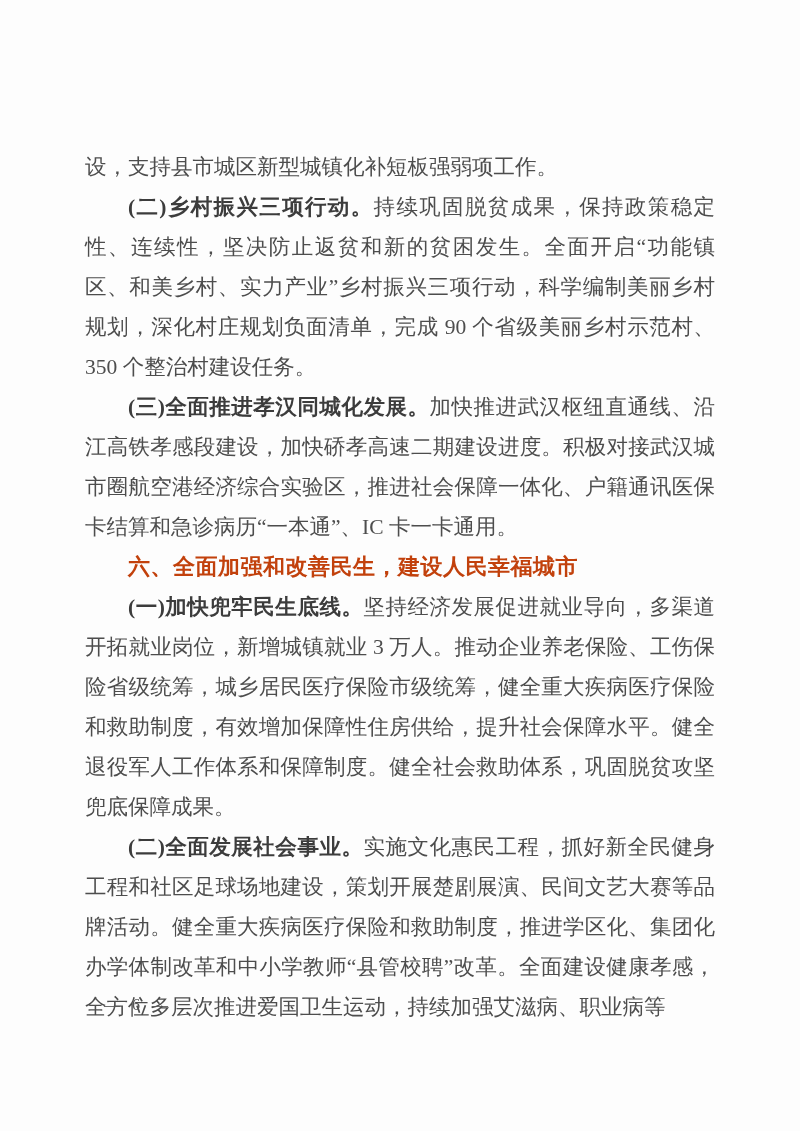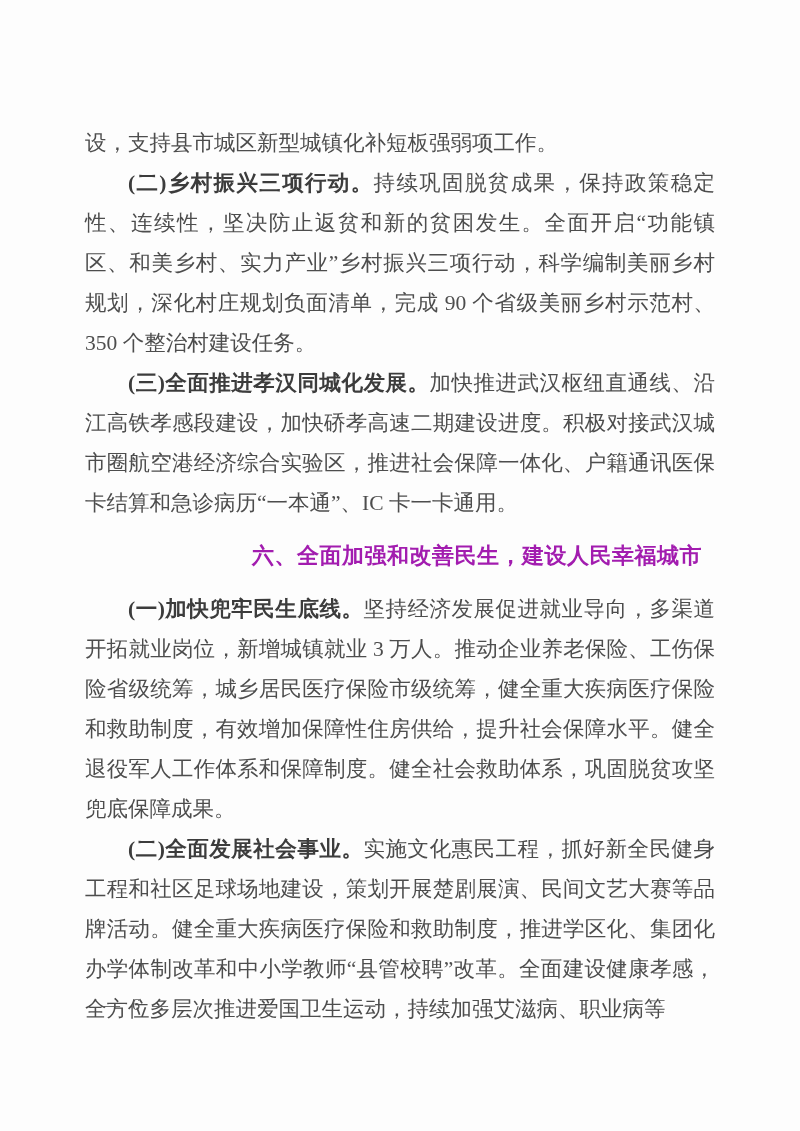--- a/index.html
+++ b/index.html
@@ -26,36 +26,37 @@
     text-align: justify;
     letter-spacing: 0;
   }
   p.para {
     margin: 0;
     padding: 0;
     text-indent: 43px;
   }
   p.para.no-indent {
     text-indent: 0;
+    margin-top: 24px;
   }
   .lead {
     font-weight: bold;
     color: #3c3c3c;
   }
   .heading {
-    margin: 13px;
+    margin: 0;
     padding: 0;
     text-indent: 43px;
     font-family: "Liberation Sans", sans-serif;
     font-weight: bold;
     font-size: 22px;
     line-height: 40px;
-    color: #a21caf;
+    color: #c2410c;
     letter-spacing: 0.5px;
-    text-align: right;
+    text-align: left;
   }
   .page-number {
     position: absolute;
     left: 104px;
     top: 995px;
     font-size: 16px;
     line-height: 20px;
     color: #555555;
     letter-spacing: 4px;
     font-family: "Liberation Serif", serif;

